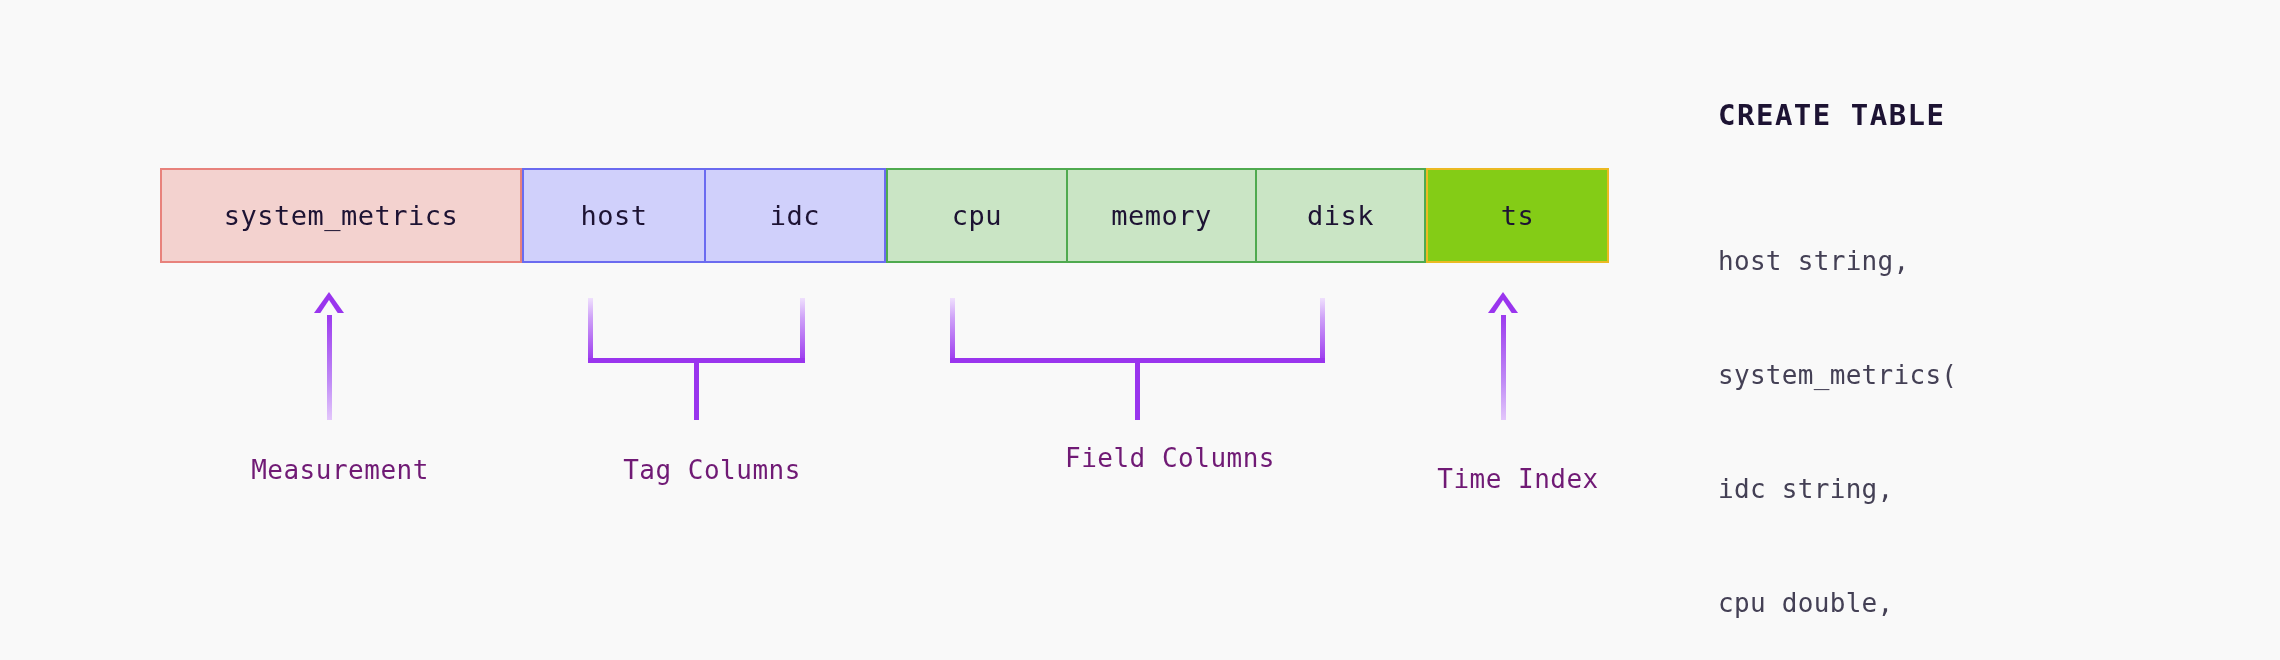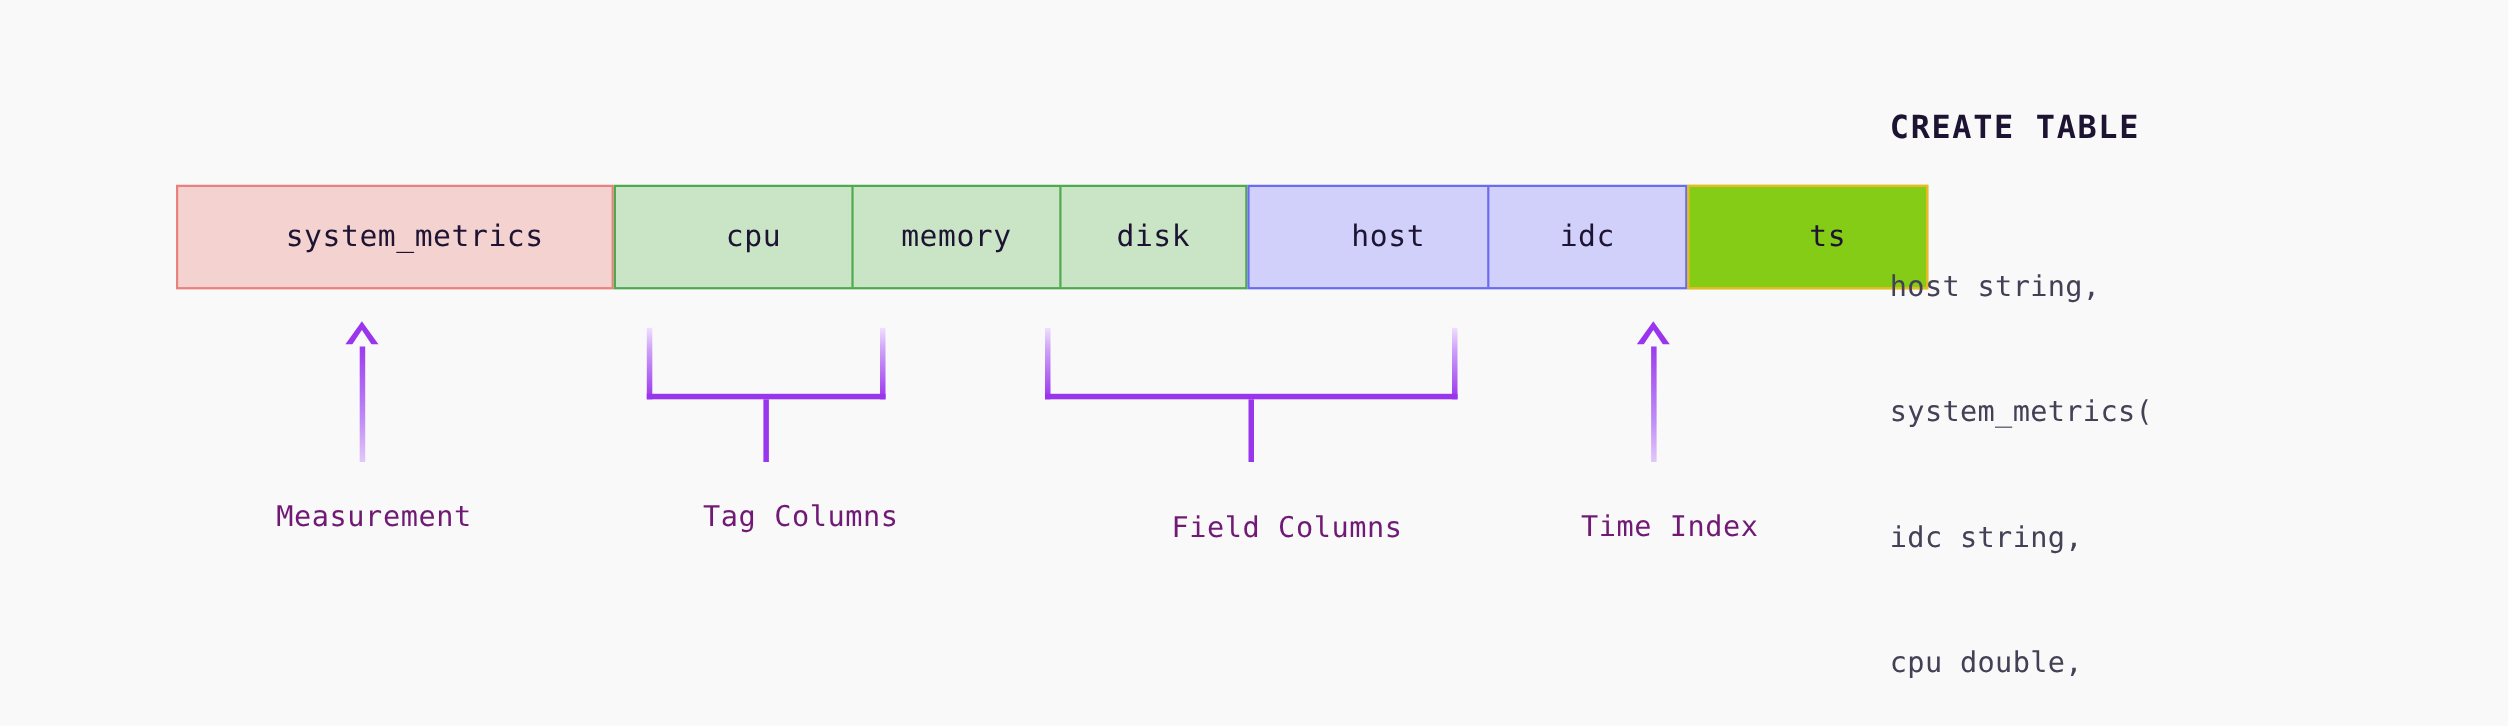--- a/index.html
+++ b/index.html
@@ -25,21 +25,20 @@
     left: 160px;
     top: 168px;
     height: 95px;
     display: flex;
     align-items: stretch;
   }
   .grp {
     display: flex;
     align-items: stretch;
     box-sizing: border-box;
-    padding-left: 36px;
   }
   .cell {
     box-sizing: border-box;
     display: flex;
     align-items: center;
     justify-content: center;
     font-family: "DejaVu Sans Mono", monospace;
     font-size: 27px;
     letter-spacing: 0.5px;
     color: #1d1333;
@@ -144,31 +143,31 @@
 <body>
 
 <div id="stage">
 
   <div class="schema-row">
 
     <div class="grp grp-measurement">
       <div class="cell">system_metrics</div>
     </div>
 
+    <div class="grp grp-tag">
+      <div class="cell">host</div>
+      <div class="cell">idc</div>
+    </div>
+
     <div class="grp grp-field">
       <div class="cell cell-cpu">cpu</div>
       <div class="cell cell-memory">memory</div>
       <div class="cell cell-disk">disk</div>
     </div>
 
-    <div class="grp grp-tag">
-      <div class="cell">host</div>
-      <div class="cell">idc</div>
-    </div>
-
     <div class="grp grp-time">
       <div class="cell">ts</div>
     </div>
 
   </div>
 
   <div class="connector">
     <div class="arrow-stem" style="left:327px; top:310px; height:110px;"></div>
     <div class="arrow-head" style="left:314px; top:292px;"></div>
   </div>
@@ -186,22 +185,22 @@
     <div class="br-bar" style="left:950px; top:358px; width:375px;"></div>
     <div class="br-stem" style="left:1135px; top:363px; height:57px;"></div>
   </div>
 
   <div class="connector">
     <div class="arrow-stem" style="left:1501px; top:310px; height:110px;"></div>
     <div class="arrow-head" style="left:1488px; top:292px;"></div>
   </div>
 
   <div class="axis-label" style="left:340px; top:455px;">Measurement</div>
-  <div class="axis-label" style="left:728px; top:455px;">Tag Columns</div>
-  <div class="axis-label" style="left:1170px; top:465px;">Field Columns</div>
+  <div class="axis-label" style="left:712px; top:455px;">Tag Columns</div>
+  <div class="axis-label" style="left:1170px; top:443px;">Field Columns</div>
   <div class="axis-label" style="left:1518px; top:464px;">Time Index</div>
 
   <div class="sql-panel">
     <div class="sql-title">CREATE TABLE</div>
     <div class="sql-body">
       <div>host string,</div>
       <div>system_metrics(</div>
       <div>idc string,</div>
       <div>cpu double,</div>
       

